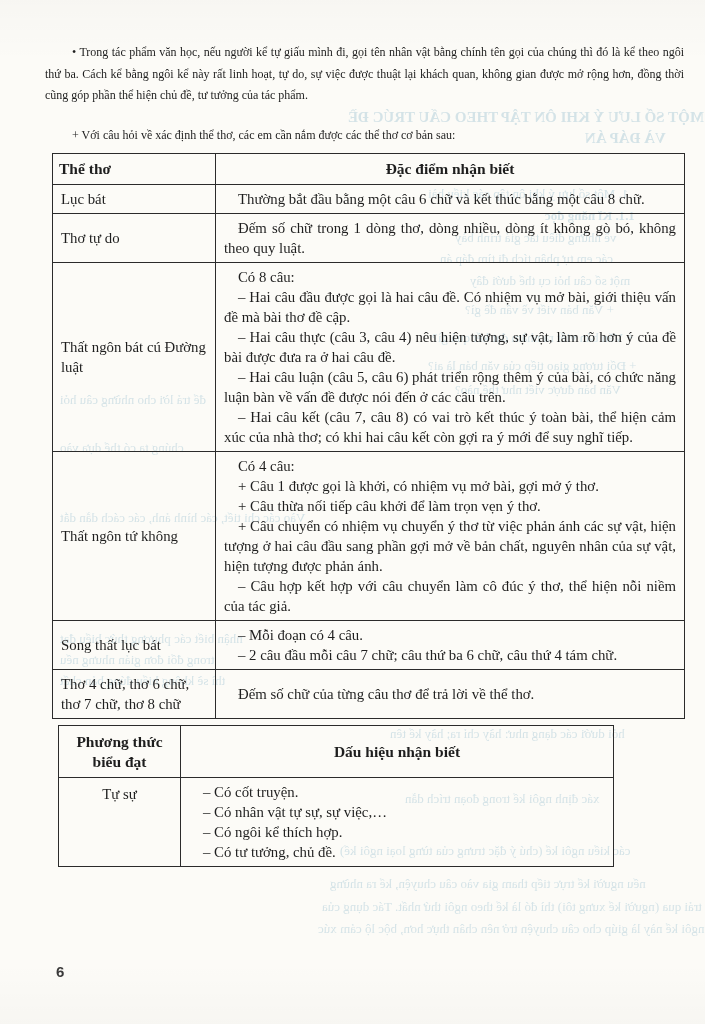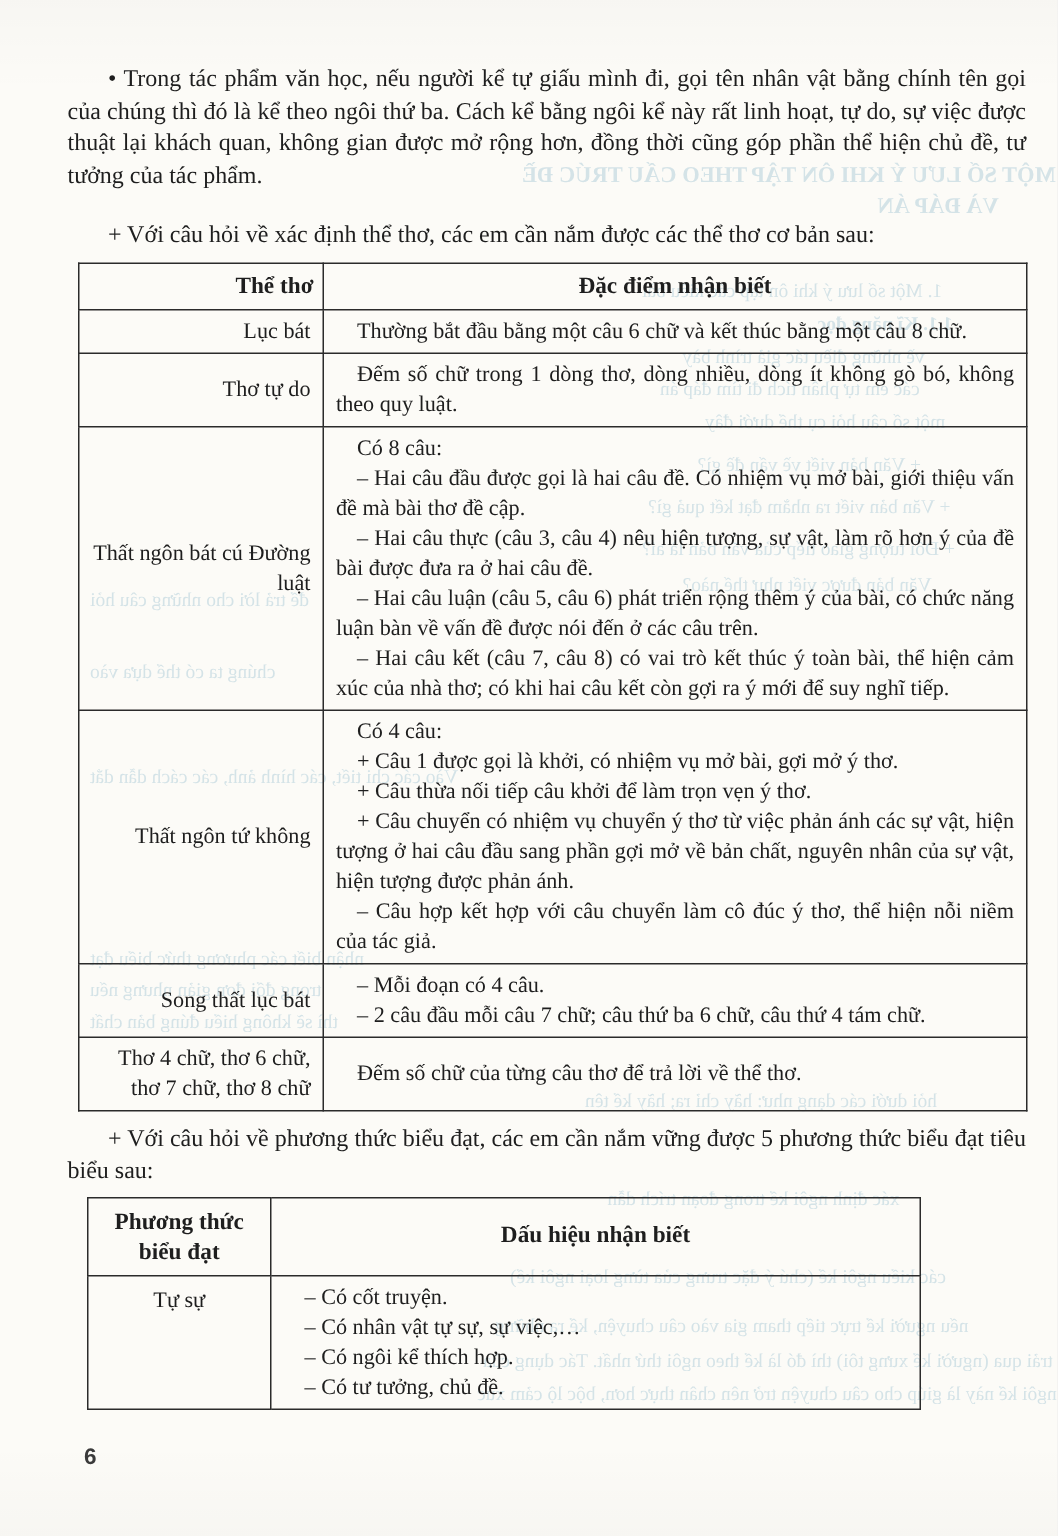--- a/index.html
+++ b/index.html
@@ -31,21 +31,21 @@
     pointer-events: none;
     font-family: "Liberation Serif", serif;
   }
   .content {
     position: absolute;
     left: 45px; top: 42px;
     width: 639px;
     z-index: 1;
   }
   .para {
-    font-size: 16px;
+    font-size: 12px;
     line-height: 21.5px;
     text-align: justify;
     text-indent: 27px;
     margin: 0;
   }
   .prompt { margin-top: 18px; }
   .tbl {
     border-collapse: collapse;
     margin: 7px 0 0 7px;
     width: 633px;
@@ -58,21 +58,21 @@
     padding: 4px 8px;
     vertical-align: middle;
     background: transparent;
   }
   .tbl th {
     font-size: 15.5px;
     font-weight: bold;
     text-align: center;
     padding: 5px 6px;
   }
-  .tbl-poetry .label-cell { width: 146px; text-align: right; }
+  .tbl-poetry .label-cell { width: 146px; text-align: left; }
   .content-cell p {
     margin: 0;
     text-align: justify;
     text-indent: 14px;
   }
   .tbl-expr { margin-left: 13px; width: 556px; }
   .tbl-expr .label-cell { width: 105px; text-align: center; vertical-align: top; padding-top: 6px; }
   .para2 { margin-top: 8px; }
   .tbl-expr { margin-top: 6px; }
   .page-number {
@@ -171,21 +171,20 @@
           </tr>
           <tr>
             <td class="label-cell">Thơ 4 chữ, thơ 6 chữ, thơ 7 chữ, thơ 8 chữ</td>
             <td class="content-cell">
               <p>Đếm số chữ của từng câu thơ để trả lời về thể thơ.</p>
             </td>
           </tr>
         </tbody>
     </table>
 
-    <p class="para para2">+ Với câu hỏi về phương thức biểu đạt, các em cần nắm vững được 5 phương thức biểu đạt tiêu biểu sau:</p>
 
     <table class="tbl tbl-expr">
       <thead>
         <tr>
           <th class="label-cell">Phương thức biểu đạt</th>
           <th>Dấu hiệu nhận biết</th>
         </tr>
       </thead>
       <tbody id="expr-tbody">
           <tr>

